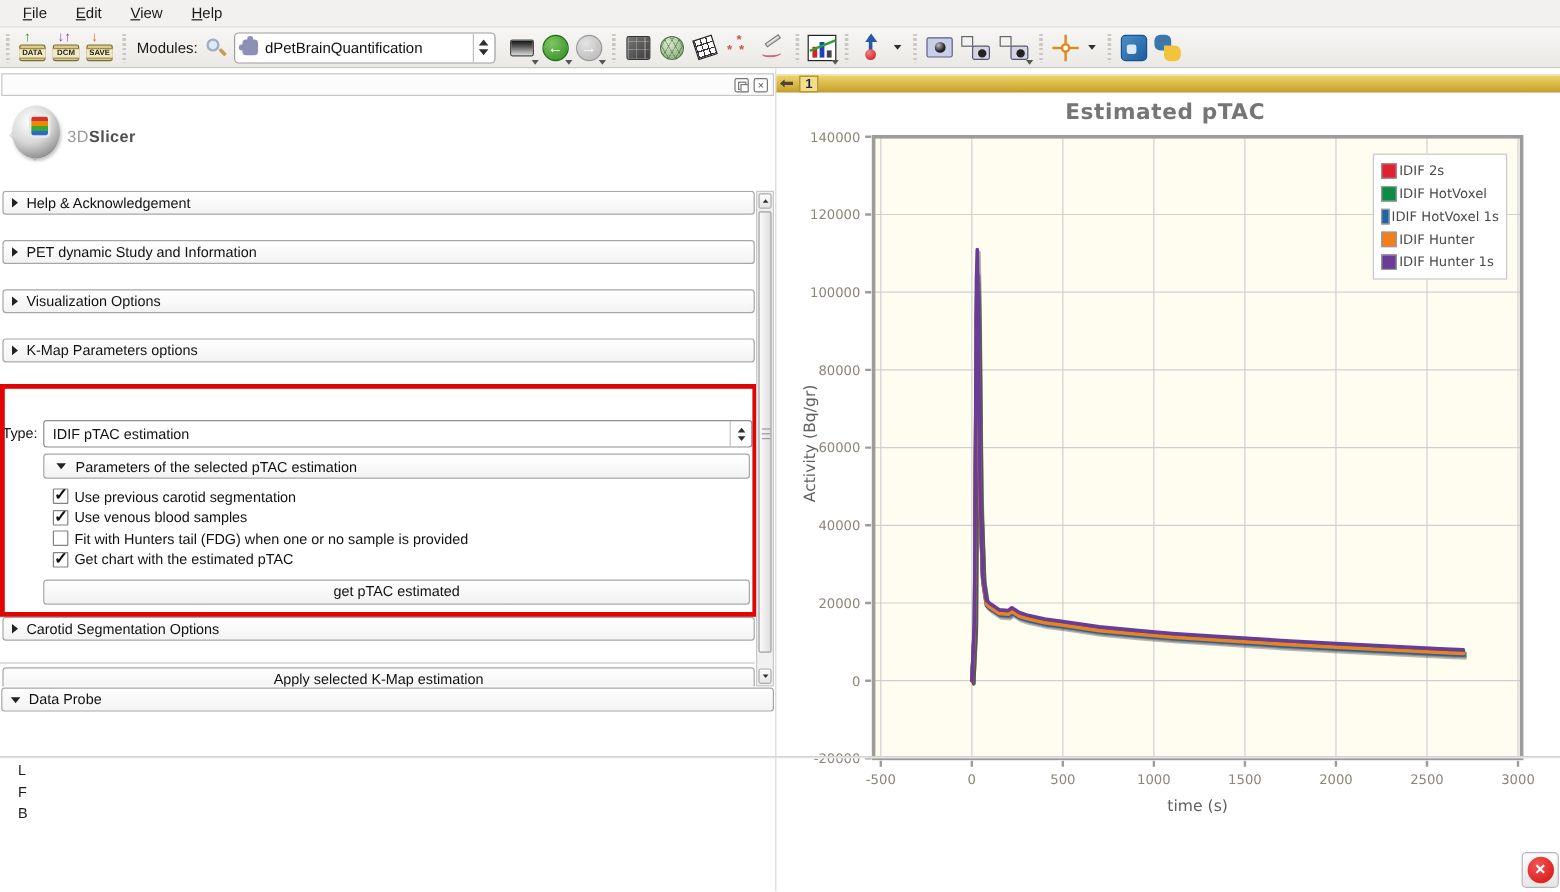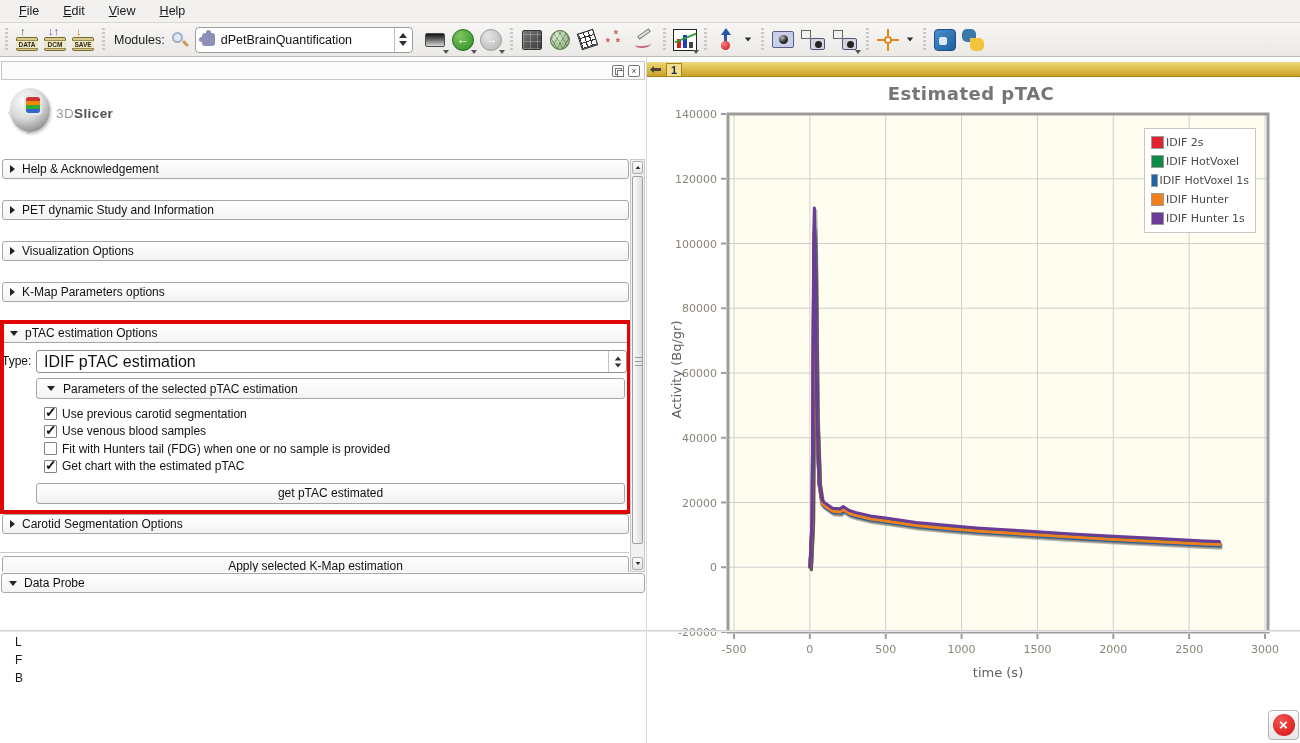--- a/index.html
+++ b/index.html
@@ -107,21 +107,21 @@
   #logo .tsl { color:#4f4f4f; font-weight:bold; }
 
   #scrollarea { position:absolute; left:0; top:102px; width:630px; height:413px; overflow:hidden; }
   .sect { position:absolute; left:2px; width:627px; height:20px; background:linear-gradient(#ffffff,#f3f3f3); border:1px solid #a6a6a6; border-radius:3px; display:flex; align-items:center; padding-left:7px; font-size:12px; color:#111; gap:7px; }
   .sect .arr, .arr-i { display:inline-block; }
   .tri-right { width:0; height:0; border-top:4px solid transparent; border-bottom:4px solid transparent; border-left:5px solid #222; }
   .tri-down2 { width:0; height:0; border-left:4px solid transparent; border-right:4px solid transparent; border-top:5px solid #222; }
 
   #type-row { position:absolute; left:2px; top:191px; width:627px; height:23px; }
   #type-label { position:absolute; left:0; top:4px; font-size:12px; color:#111; }
-  #type-combo { position:absolute; left:34px; top:0; width:591px; height:23px; background:#fff; border:1px solid #8f8f8f; border-radius:3px; display:flex; align-items:center; padding-left:7px; font-size:16px; color:#111; }
+  #type-combo { position:absolute; left:34px; top:0; width:591px; height:23px; background:#fff; border:1px solid #8f8f8f; border-radius:3px; display:flex; align-items:center; padding-left:7px; font-size:12px; color:#111; }
   #type-combo .spin { position:absolute; right:0; top:0; width:18px; height:21px; border-left:1px solid #c2c2c2; display:flex; flex-direction:column; align-items:center; justify-content:center; gap:2px; }
   #type-combo .spin .tri-up,#type-combo .spin .tri-dn { transform:scale(.8); }
 
   #params-hdr { position:absolute; left:36px; top:219px; width:589px; height:21px; background:linear-gradient(#ffffff,#f3f3f3); border:1px solid #a6a6a6; border-radius:3px; display:flex; align-items:center; padding-left:10px; font-size:12px; color:#111; gap:8px; }
 
   #ptac-checkboxes { position:absolute; left:44px; top:246px; }
   .cb-row { display:flex; align-items:center; height:17.5px; gap:5px; }
   .cb-box { position:relative; width:13px; height:13px; border:1px solid #828282; background:#fff; border-radius:1px; }
   .cb-box.checked::after { content:"\2713"; position:absolute; left:0px; top:-4px; font-size:14px; font-weight:bold; color:#111; }
   .cb-label { font-size:12px; color:#111; }
@@ -324,24 +324,20 @@
           <span class="arr-i tri-right"></span>
           <span>PET dynamic Study and Information</span>
         </div>
       <div class="sect" style="top:82px">
           <span class="arr-i tri-right"></span>
           <span>Visualization Options</span>
         </div>
       <div class="sect" style="top:123px">
           <span class="arr-i tri-right"></span>
           <span>K-Map Parameters options</span>
-        </div>
-      <div class="sect" style="top:164px">
-          <span class="arr-i tri-down2"></span>
-          <span>pTAC estimation Options</span>
         </div>
 
       <div id="type-row">
         <span id="type-label">Type:</span>
         <div id="type-combo">
           <span>IDIF pTAC estimation</span>
           <span class="spin">
               <span class="tri-up"></span>
               <span class="tri-dn"></span>
             </span>

